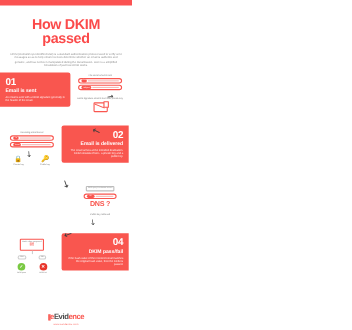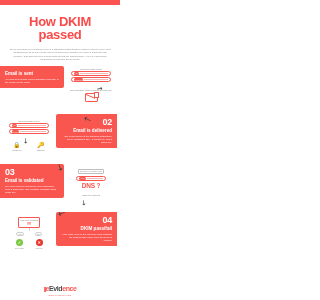--- a/index.html
+++ b/index.html
@@ -117,20 +117,21 @@
 </head>
 <body>
 
 <div class="topbar"></div>
 
 <div class="title">How DKIM passed</div>
 <div class="intro">DKIM (DomainKeys Identified Mail) is a standard authentication protocol used to verify sent messages so as to help email receivers determine whether an email is authentic and genuine, and has not been manipulated during the transmission. Here is a simplified breakdown of just how DKIM works.</div>
 
 <div class="step" style="height:48px;margin-top:4px;">
   <div class="card left">
+    <div class="num">01</div>
     <div class="stitle">Email is sent</div>
     <div class="sdesc">An email is sent with a DKIM signature generally in the header of the email.</div>
   </div>
   <div class="diagram dg-right" style="top:2px;">
     <div class="fieldlabel">The DKIM email is sent</div>
     <div class="field">
       <span class="chip">To</span>
       <span class="fline"></span>
     </div>
     <div class="field">
@@ -170,25 +171,20 @@
       <div class="iconbox">
         <div class="iconglyph">🔑</div>
         <div class="iconlabel">Public key</div>
       </div>
     </div>
   </div>
   <div class="arrow" style="right:28px;top:2px;font-size:9px;transform:rotate(-20deg);">↖</div>
 </div>
 
 <div class="step" style="height:48px;">
-  <div class="card left">
-    <div class="num">03</div>
-    <div class="stitle">Email is validated</div>
-    <div class="sdesc">The email receiver checks the DKIM signature, does a DNS query and validates message using public key.</div>
-  </div>
   <div class="diagram dg-right" style="top:5px;">
     <div class="dnsbox">DNS query for domain record</div>
     <div class="field" style="margin-top:1.5px;width:30px;">
       <span class="chip">TXT</span>
       <span class="fline"></span>
     </div>
     <div class="dnsq">DNS ?</div>
     <div class="arrow" style="left:18px;top:30px;transform:rotate(35deg);">↘</div>
     <div class="caption" style="margin-top:5px;">Public key retrieved</div>
   </div>

